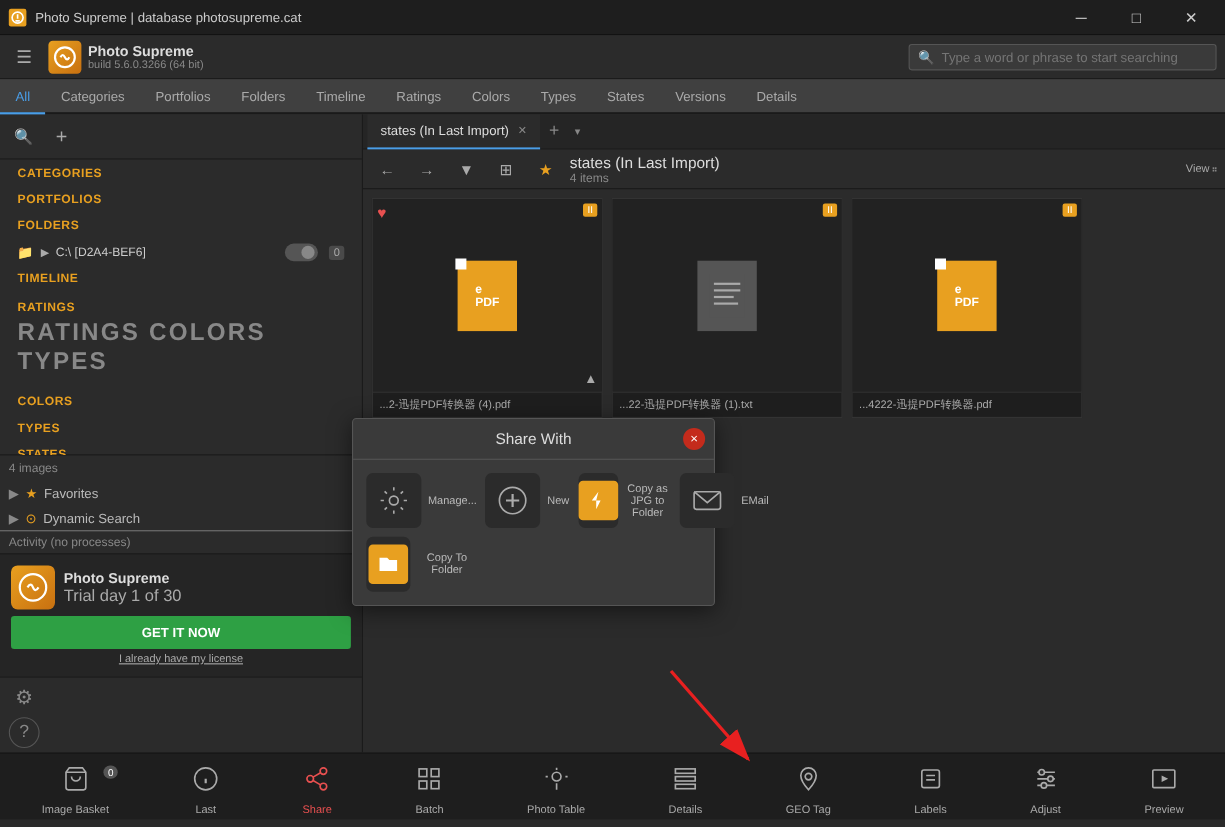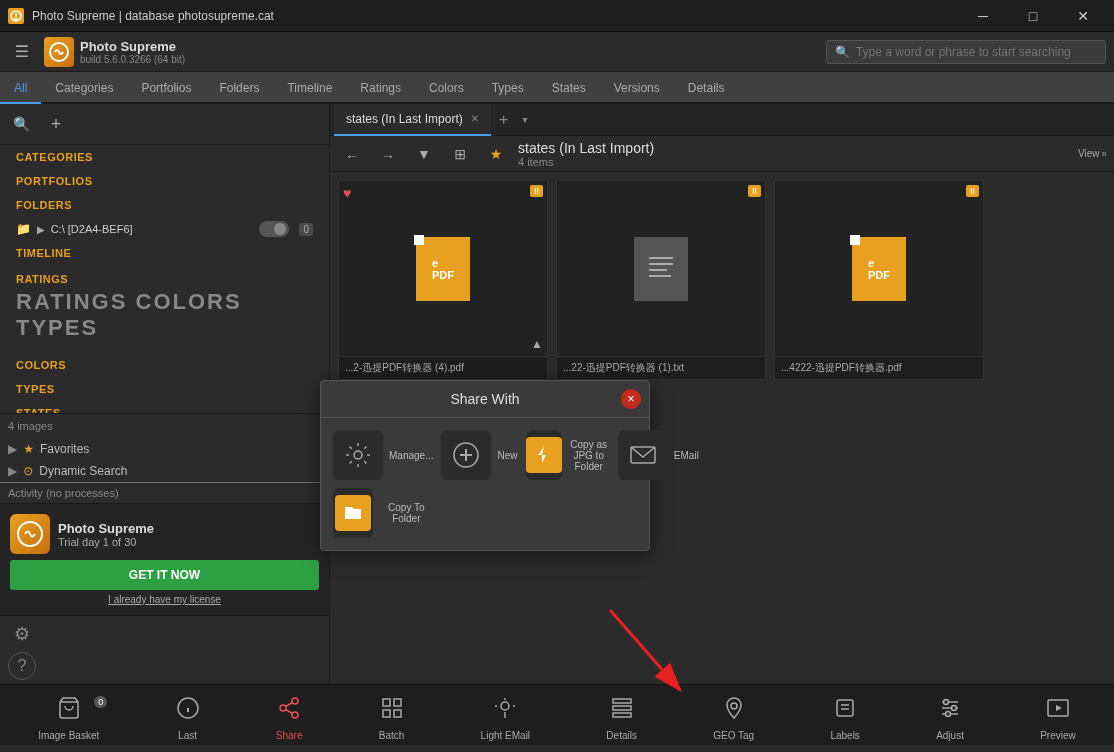--- a/index.html
+++ b/index.html
@@ -41,21 +41,21 @@
     .folder-toggle { background: #555; border-radius: 8px; width: 30px; height: 16px; display: flex; align-items: center; padding: 0 3px; }
     .folder-toggle-knob { width: 12px; height: 12px; background: #888; border-radius: 50%; margin-left: auto; }
     .sidebar-list-item { display: flex; align-items: center; gap: 6px; padding: 4px 8px; cursor: pointer; color: #bbb; font-size: 12px; }
     .activity-bar { padding: 4px 8px; color: #888; font-size: 11px; border-top: 1px solid #737373; }
 
     
     .promo { padding: 10px; background: #252525; border-top: 1px solid #1a1a1a; }
     .promo-app { display: flex; align-items: center; gap: 8px; margin-bottom: 6px; }
     .promo-icon { width: 40px; height: 40px; background: linear-gradient(135deg, #e8a020, #c87010); border-radius: 6px; display: flex; align-items: center; justify-content: center; }
     .promo-text h3 { color: #ddd; font-size: 13px; }
-    .promo-text p { color: #aaa; font-size: 11px; }
+    .promo-text p { color: #aaa; font-size: 15px; }
     .promo-btn { width: 100%; background: #2ea044; color: #fff; border: none; padding: 8px; border-radius: 3px; cursor: pointer; font-size: 12px; font-weight: bold; margin-bottom: 4px; }
     .promo-link { color: #aaa; font-size: 10px; text-align: center; display: block; text-decoration: underline; cursor: pointer; }
 
     
     .main { flex: 1; display: flex; flex-direction: column; background: #2b2b2b; }
     .tabs-bar { height: 32px; background: #252525; display: flex; align-items: center; border-bottom: 1px solid #1a1a1a; padding: 0 4px; }
     .tab-item { padding: 0 12px; height: 32px; display: flex; align-items: center; color: #aaa; font-size: 12px; cursor: pointer; border-bottom: 2px solid transparent; gap: 4px; }
     .tab-item.active { color: #ddd; background: #2b2b2b; border-bottom: 2px solid #4a9ee8; }
     .tab-add { padding: 0 8px; color: #888; font-size: 16px; cursor: pointer; }
     .tab-dropdown { padding: 0 6px; color: #888; font-size: 10px; cursor: pointer; }
@@ -355,21 +355,21 @@
     <div class="bottom-btn">
       <div class="bottom-btn-icon">
         <svg width="24" height="24" viewBox="0 0 24 24">
             <circle cx="12" cy="10" r="4" fill="none" stroke="#aaa" stroke-width="1.5"></circle>
             <line x1="12" y1="2" x2="12" y2="4" stroke="#aaa" stroke-width="1.5"></line>
             <line x1="12" y1="16" x2="12" y2="22" stroke="#aaa" stroke-width="1.5"></line>
             <line x1="4" y1="10" x2="2" y2="10" stroke="#aaa" stroke-width="1.5"></line>
             <line x1="22" y1="10" x2="20" y2="10" stroke="#aaa" stroke-width="1.5"></line>
           </svg>
       </div>
-      <div class="bottom-btn-label">Light EMail</div>
+      <div class="bottom-btn-label">Photo Table</div>
     </div>
     <div class="bottom-btn">
       <div class="bottom-btn-icon">
         <svg width="24" height="24" viewBox="0 0 24 24">
             <rect x="3" y="3" width="18" height="4" fill="none" stroke="#aaa" stroke-width="1.5"></rect>
             <rect x="3" y="10" width="18" height="4" fill="none" stroke="#aaa" stroke-width="1.5"></rect>
             <rect x="3" y="17" width="18" height="4" fill="none" stroke="#aaa" stroke-width="1.5"></rect>
           </svg>
       </div>
       <div class="bottom-btn-label">Details</div>

